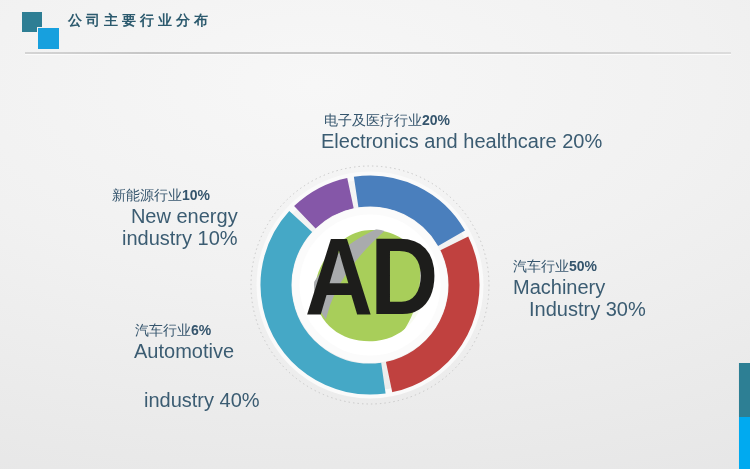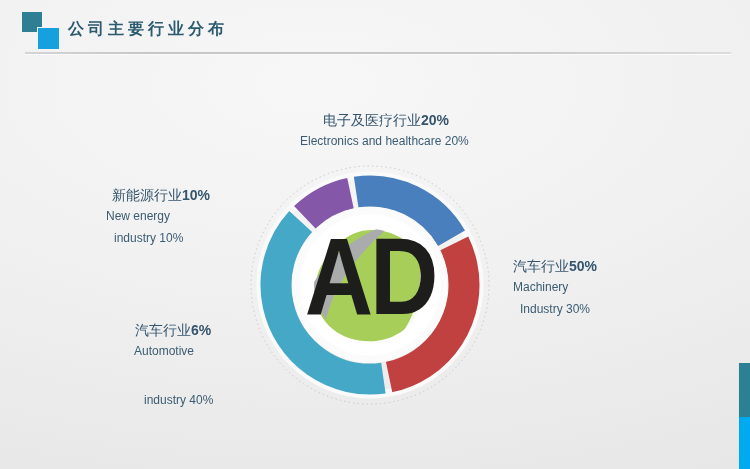--- a/index.html
+++ b/index.html
@@ -29,22 +29,22 @@
     left:22px; top:12px; width:20px; height:20px;
     background:#2e7e94;
   }
   .deco-sq-bottom {
     left:38px; top:28px; width:21px; height:21px;
     background:#17a0de;
     box-shadow:-1px -1px 0 0 #f2f2f2;
   }
 
   #slide-title {
-    position:absolute; left:68px; top:14px;
-    font-size:16px;
+    position:absolute; left:68px; top:5px;
+    font-size:14px;
     font-weight:bold;
     letter-spacing:4px;
     color:#2c5a6e;
     white-space:nowrap;
     line-height:30px;
   }
 
   #title-rule {
     position:absolute; left:25px; top:52px; width:706px; height:3px;
     background:linear-gradient(to right,#d4d4d4 0%,#c6c6c6 18%,#c9c9c9 70%,#dcdcdc 100%);
@@ -67,41 +67,41 @@
   
   .callout { position:absolute; color:#36566e; }
   .cn {
     font-size:14px;
     white-space:nowrap;
     line-height:20px;
     color:#35556d;
   }
   .cn .pct { font-weight:bold; }
   .en {
-    font-size:12px;
+    font-size:20px;
     line-height:22px;
     color:#3b5c72;
     white-space:nowrap;
   }
 
-  #callout-electronics { left:300px; top:110px;text-align:center; }
+  #callout-electronics { left:321px; top:110px; }
   #callout-electronics .cn { margin-left:3px; }
 
   #callout-newenergy { left:112px; top:185px; }
-  #callout-newenergy .cn { margin-left:0px;text-align:center; }
-  #callout-newenergy .en-1 { margin-left:-6px; }
-  #callout-newenergy .en-2 { margin-left:2px; }
+  #callout-newenergy .cn { margin-left:0px; }
+  #callout-newenergy .en-1 { margin-left:-6px;text-align:right; }
+  #callout-newenergy .en-2 { margin-left:10px; }
 
   #callout-automotive { left:135px; top:320px; }
   #callout-automotive .en-1 { margin-left:-1px; }
   #callout-automotive .en-2 { margin-left:9px;margin-top:27px; }
 
   #callout-machinery { left:513px; top:256px; }
   #callout-machinery .en-1 { margin-left:0px; }
-  #callout-machinery .en-2 { margin-left:0px;text-align:center; }
+  #callout-machinery .en-2 { margin-left:16px;text-align:center; }
 </style>
 </head>
 <body>
 
 <div id="slide">
 
   <div id="header">
 
     <span class="deco-sq deco-sq-top"></span>
     <span class="deco-sq deco-sq-bottom"></span>

